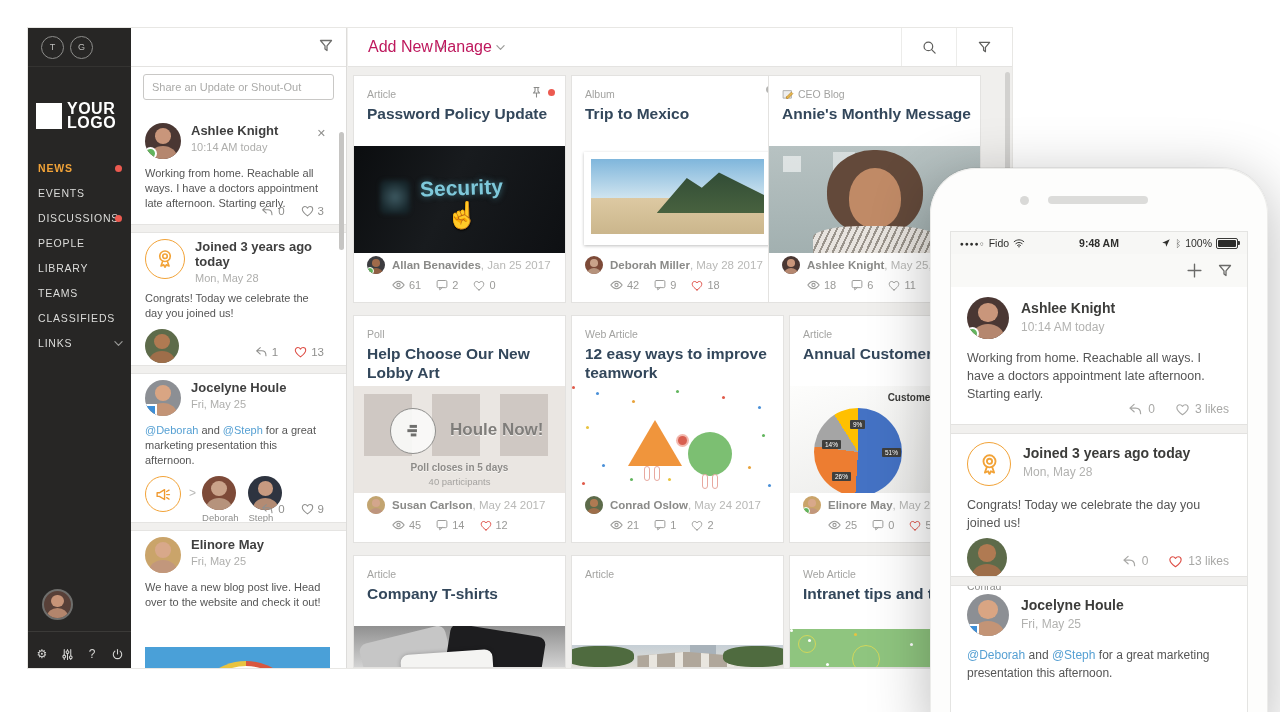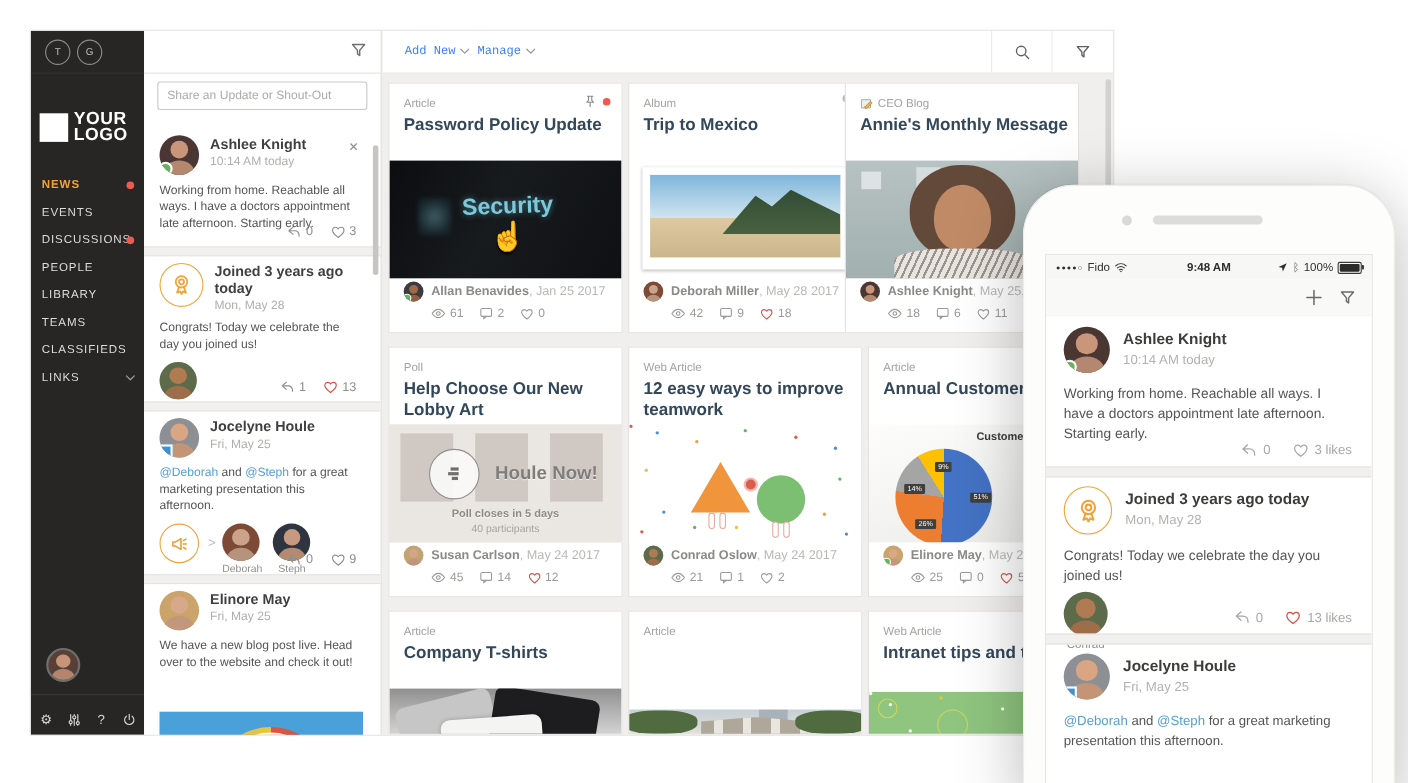--- a/index.html
+++ b/index.html
@@ -43,32 +43,32 @@
   .fp-time{font-size:11px;color:#aeaeac;margin-top:3px;}
   .fp-x{position:absolute;right:14px;top:12px;font-size:11px;color:#8f8f8d;cursor:pointer;}
   .fp-text{font-size:11px;line-height:15px;color:#555;margin-top:7px;padding-right:6px;}
   .fp-acts{position:absolute;right:16px;bottom:7px;display:flex;align-items:center;gap:4px;font-size:11.5px;color:#8f8f8d;}
   .fp-acts .gap{width:8px;}
   .ic{stroke:currentColor;fill:none;stroke-width:1.3;stroke-linecap:round;stroke-linejoin:round;display:inline-block;vertical-align:middle;}
   .hf{color:#dd4d44;}
   .medal-c{width:38px;height:38px;border-radius:50%;border:1px solid #f2a338;color:#f2a338;flex:0 0 auto;display:flex;align-items:center;justify-content:center;}
   .mega-c{width:34px;height:34px;border-radius:50%;border:1px solid #f2a338;color:#f09a30;flex:0 0 auto;display:flex;align-items:center;justify-content:center;}
   .tag-row{display:flex;align-items:flex-start;margin-top:8px;}
-  .tag-lab{font-size:9.5px;color:#8f8f8d;text-align:center;margin-top:2px;}
+  .tag-lab{font-size:9.5px;color:#8f8f8d;margin-top:2px;}
   .gt{color:#b9b9b7;font-size:12px;margin:10px 6px 0 8px;}
   .mention{color:#56a0d3;}
   .fsep{position:absolute;left:0;right:0;height:7px;background:#f1f0ee;border-top:1px solid #e5e4e2;border-bottom:1px solid #e5e4e2;}
   .fscroll{position:absolute;right:2px;top:104px;width:5px;height:118px;border-radius:3px;background:#c6c5c3;}
   .img-blog{position:absolute;left:14px;right:10px;top:77px;height:70px;background:#4aa0d8;overflow:hidden;}
   .bl-planet{position:absolute;left:46px;top:14px;width:110px;height:110px;border-radius:50%;background:conic-gradient(#d8573f 0 12%,#e8c33f 12% 22%,#4aa0d8 22% 38%,#3f8f4f 38% 55%,#d8573f 55% 72%,#e8c33f 72% 100%);}
   .bl-planet::before{content:"";position:absolute;inset:5px;border-radius:50%;background:#fdfdfb;}
   
   .main{position:absolute;left:320px;top:0;right:0;height:640px;}
   .main-top{position:absolute;left:0;top:0;right:0;height:38px;background:#fff;border-bottom:1px solid #e4e3e1;}
-  .mt-item{position:absolute;top:0;height:38px;line-height:38px;font-size:11px;color:#3b82f6;cursor:pointer;font-family:Liberation Mono, monospace;}
+  .mt-item{position:absolute;top:0;height:38px;line-height:38px;font-size:16px;color:#be185d;cursor:pointer;}
   .mt-ch{width:9px;height:9px;color:#9a9a98;margin-left:4px;}
   .mt-cell{position:absolute;top:0;width:55px;height:38px;border-left:1px solid #ececea;display:flex;align-items:center;justify-content:center;color:#5f5f5d;cursor:pointer;}
   .mscroll{position:absolute;right:2px;top:44px;width:5px;height:120px;border-radius:3px;background:#d2d1cf;}
   
   .card{position:absolute;width:213px;height:228px;background:#fff;border:1px solid #e3e2e0;box-sizing:border-box;overflow:hidden;cursor:pointer;}
   .card.short{height:113px;}
   .c-type{position:absolute;left:13px;top:12px;font-size:10.5px;color:#a3a3a1;display:flex;align-items:center;gap:4px;}
   .c-title{position:absolute;left:13px;top:28px;right:13px;font-size:15.5px;font-weight:bold;color:#33475b;line-height:19px;}
   .c-title.nowrap{white-space:nowrap;right:auto;}
   .c-badges{position:absolute;right:10px;top:10px;display:flex;align-items:center;gap:5px;color:#8a8a88;}

